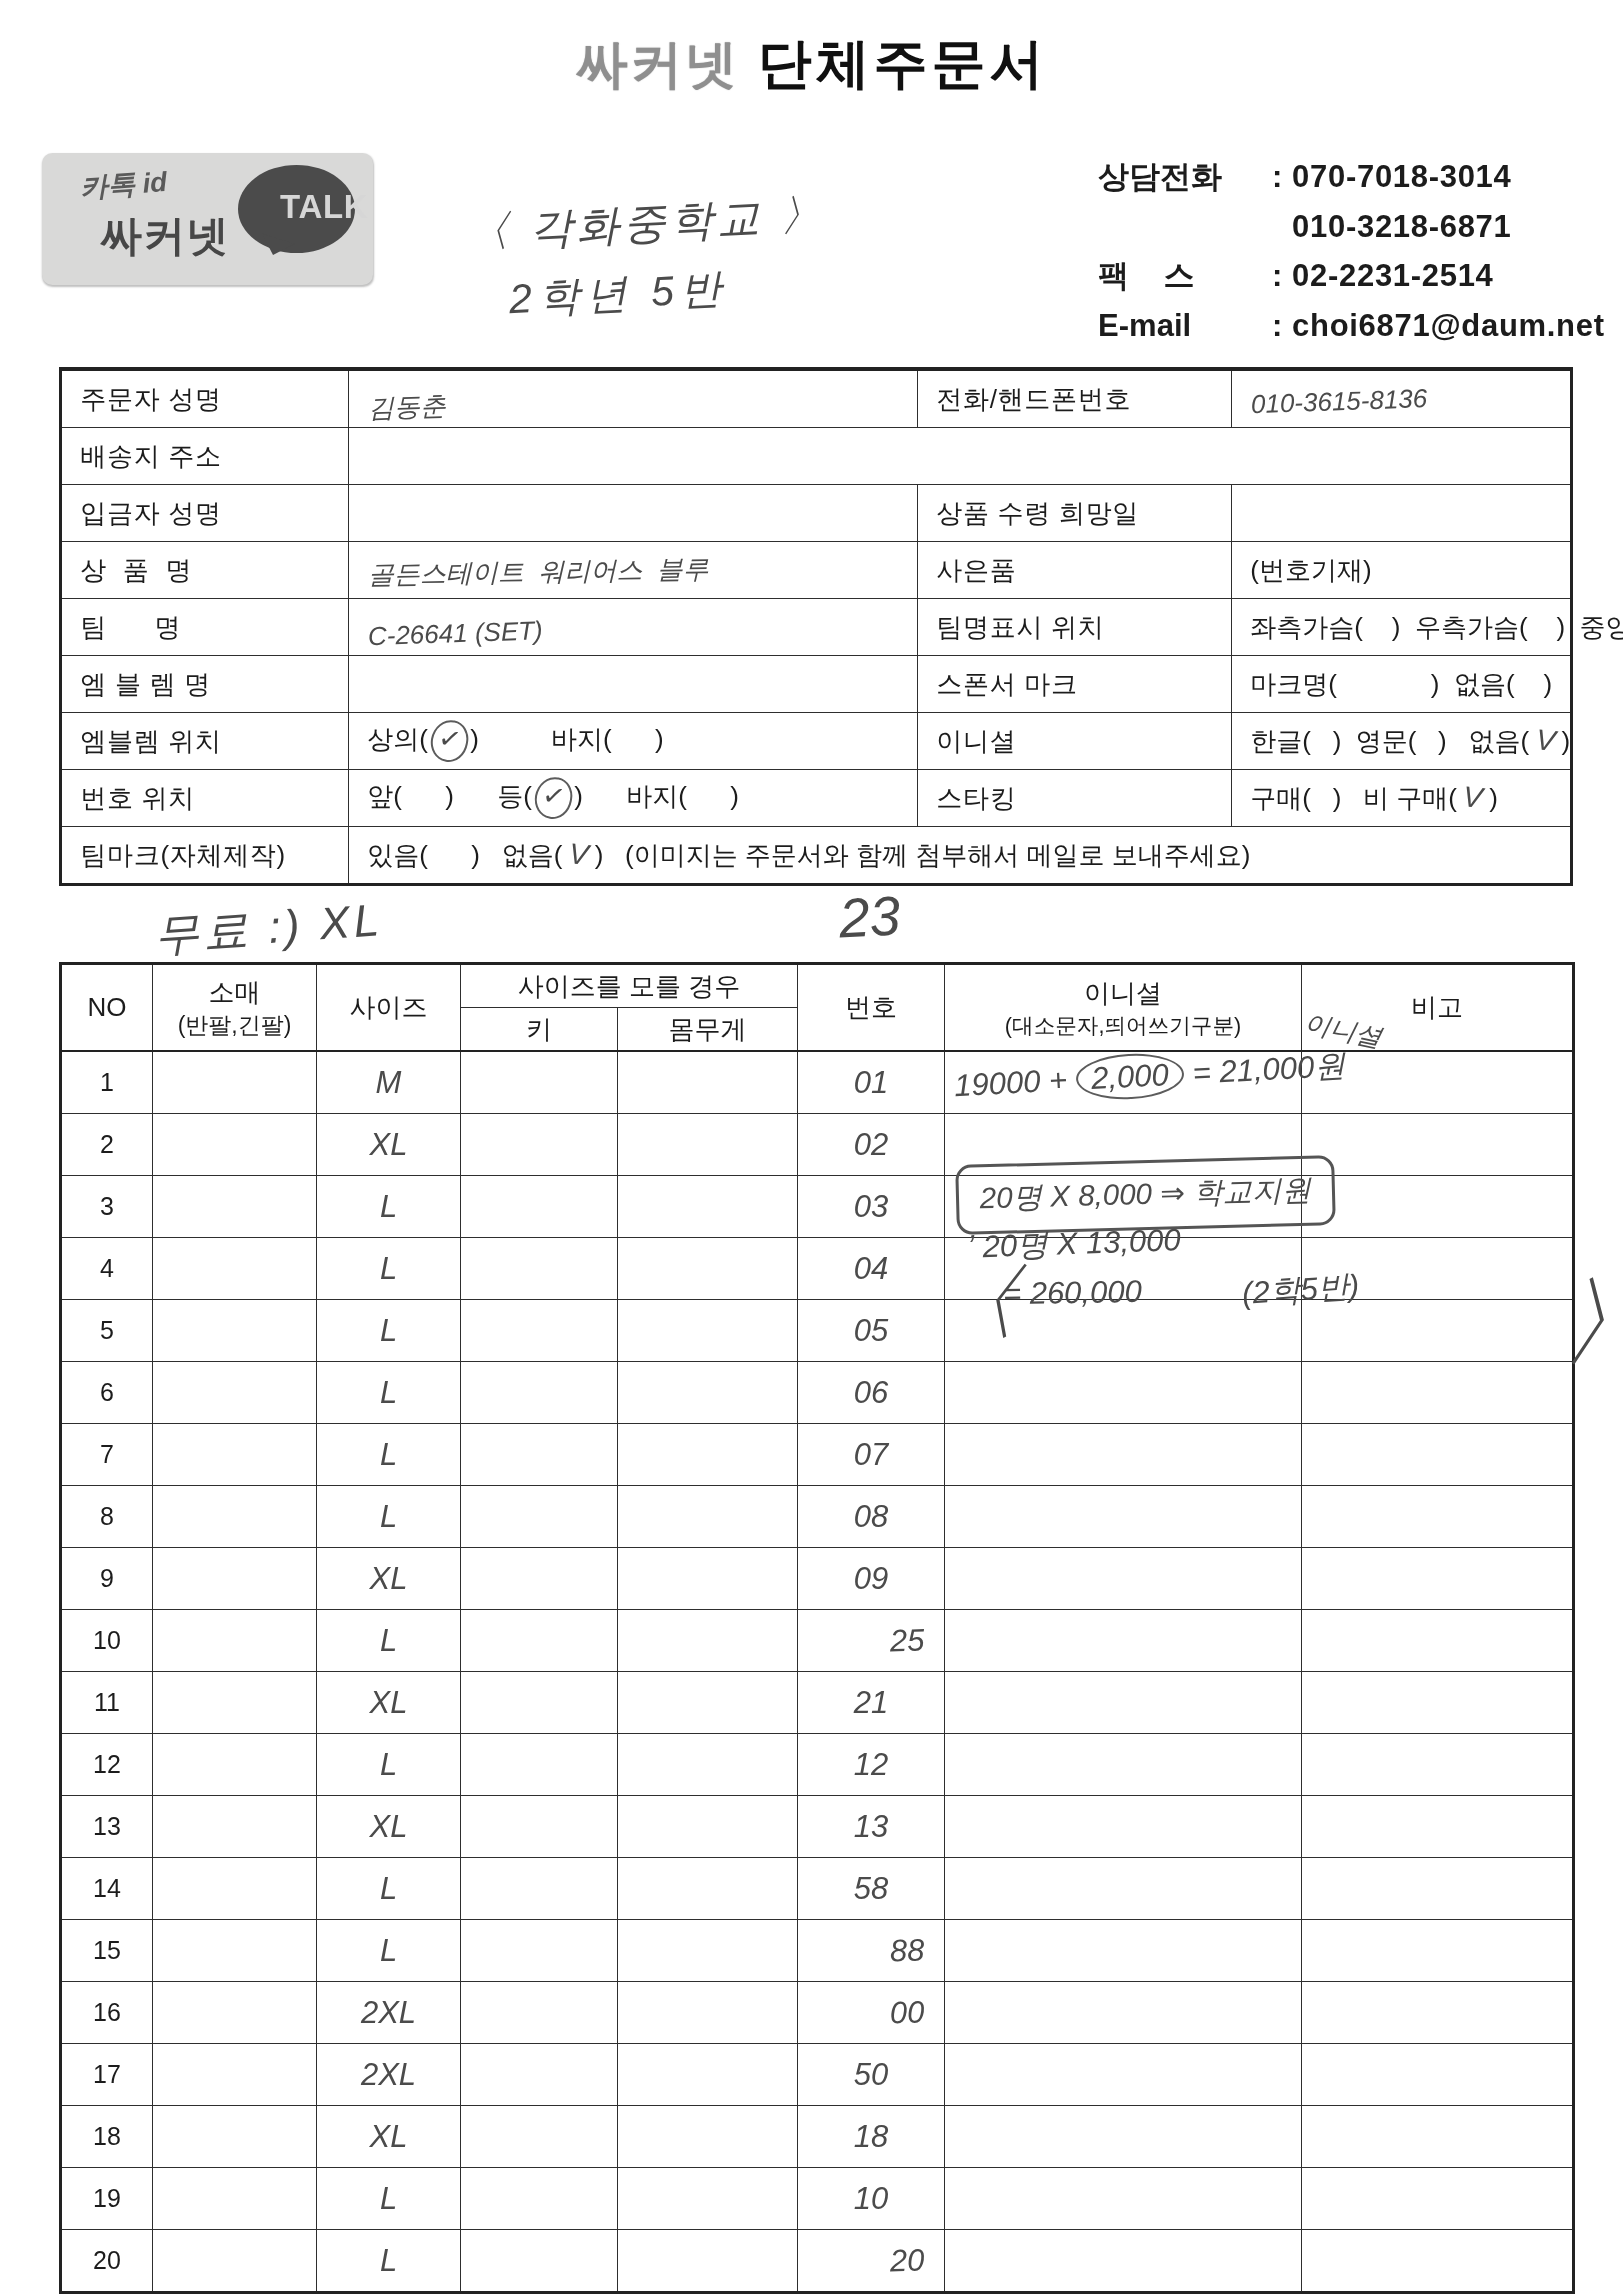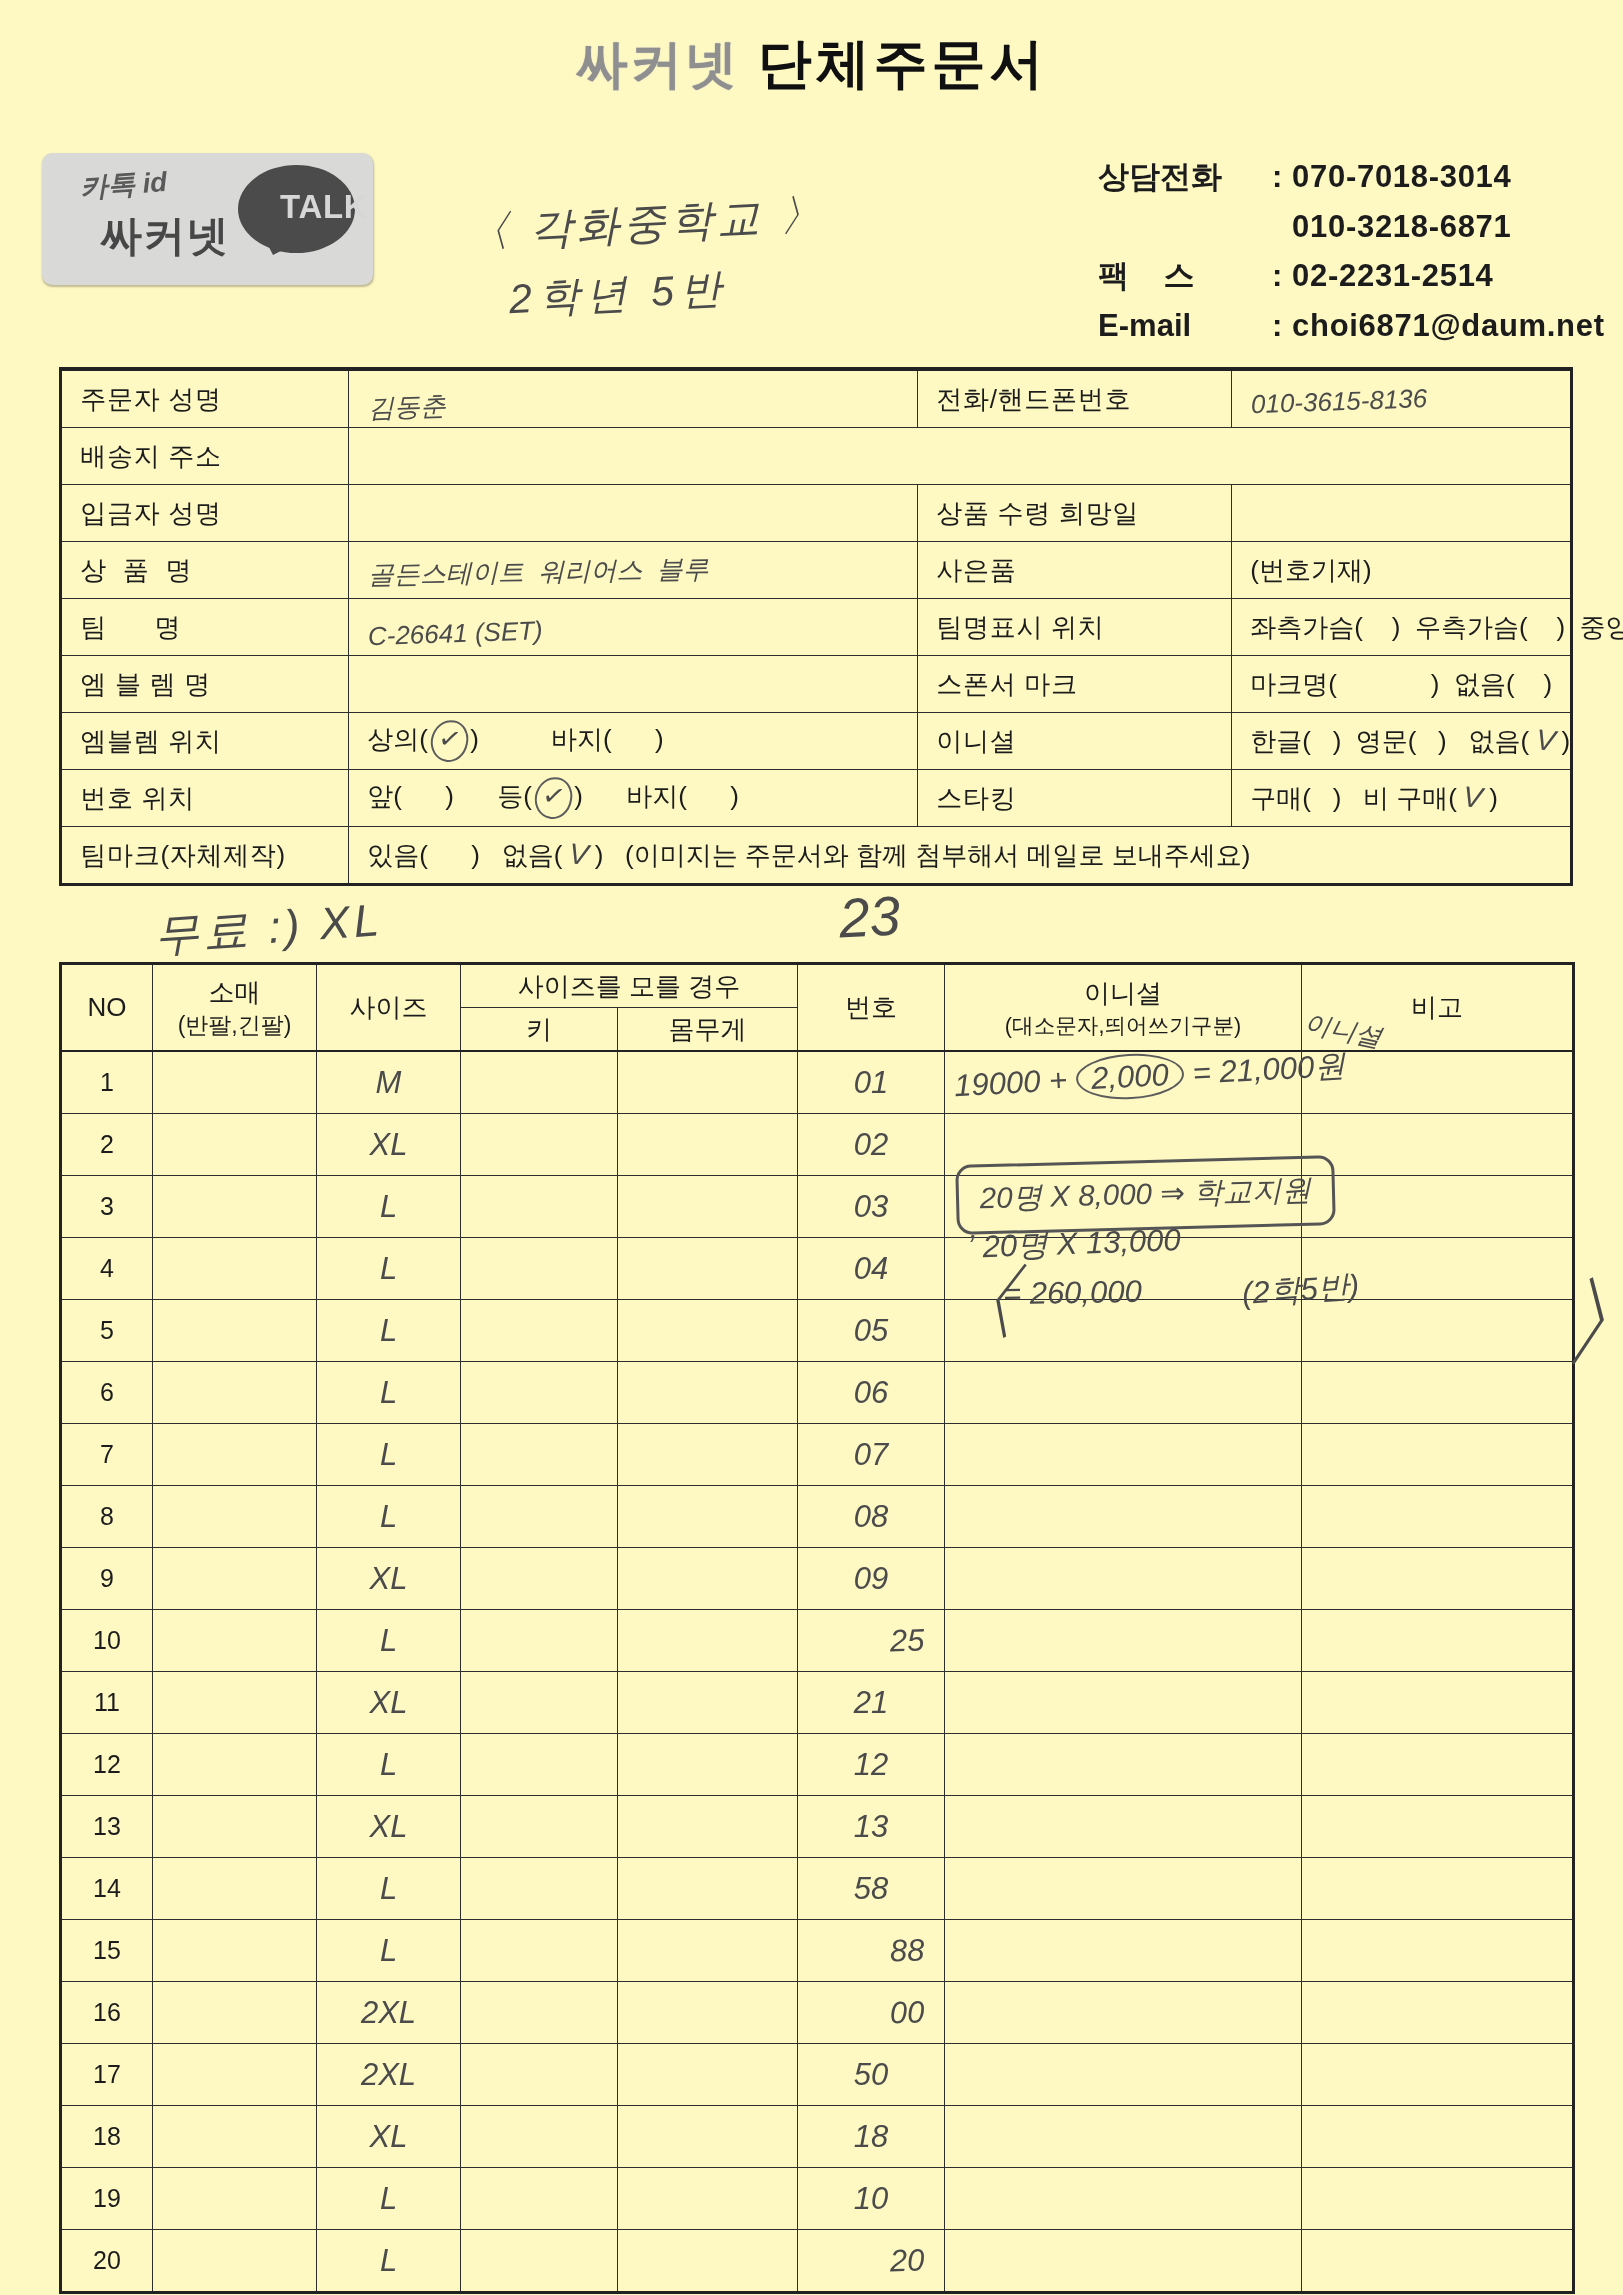--- a/index.html
+++ b/index.html
@@ -1,17 +1,17 @@
 <!DOCTYPE html>
 <html style="font-size:10.5px"><head>
 <meta charset="utf-8">
 <style>
   html,body{margin:0;padding:0;background:#e9e9e9;}
   .page{
-    position:relative;width:1623px;height:2295px;background:#fef9c3;
+    position:relative;width:1623px;height:2295px;background:#ffffff;
     font-family:"Liberation Sans","DejaVu Sans",sans-serif;color:#1c1c1c;
     overflow:hidden;margin:0 auto;
   }
   
   .title{position:absolute;top:27.5px;left:0;width:100%;text-align:center;white-space:nowrap;}
   .title .brand{font-size:52px;font-weight:800;color:#8f8f8f;letter-spacing:2.6px;text-shadow:0 0 1.3px #bdbdbd;}
   .title .doc{font-size:54px;font-weight:800;color:#101010;letter-spacing:3.9px;margin-left:18.3px;}
   
   .kakao{position:absolute;left:42px;top:153px;width:331px;height:132px;background:#d9d9d8;
     border-radius:10.5px;box-shadow:0.7px 1.3px 2px rgba(0,0,0,.25);}

